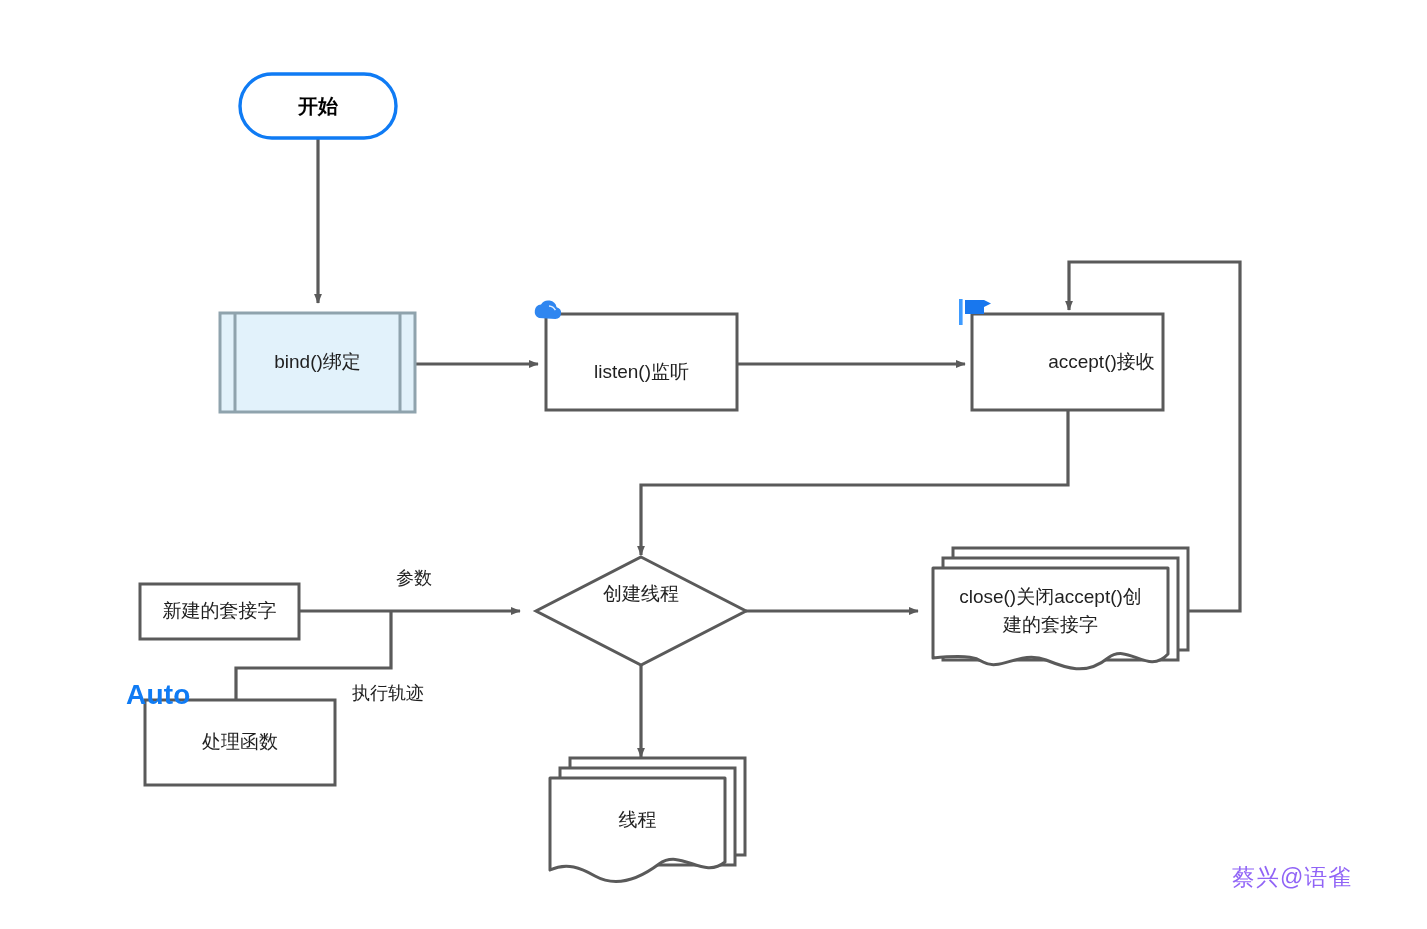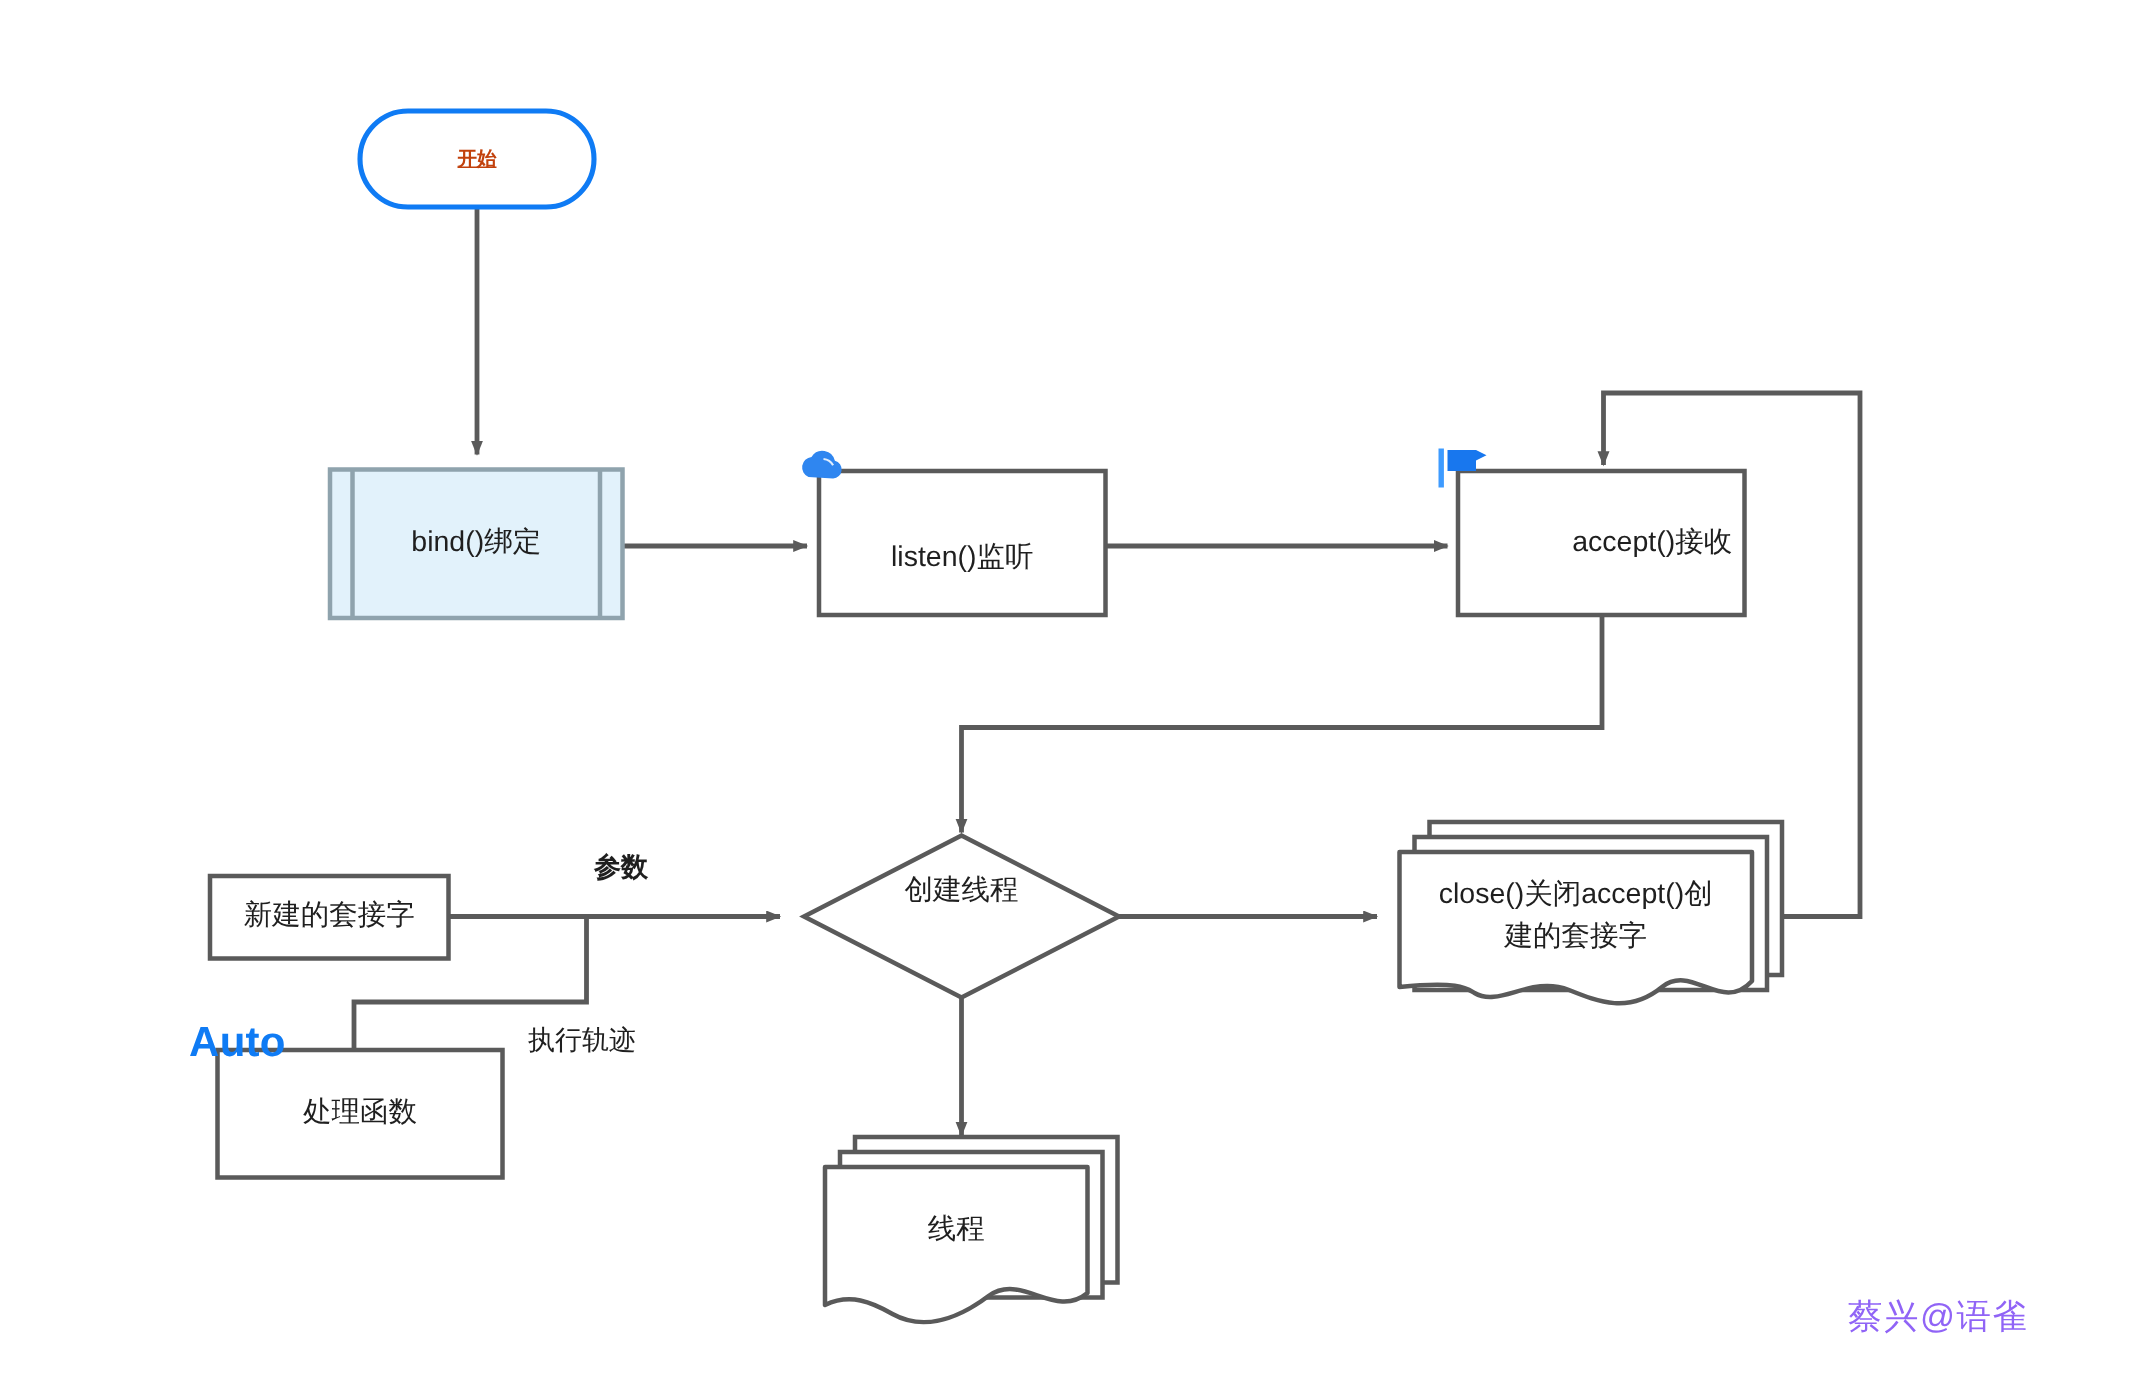--- a/index.html
+++ b/index.html
@@ -19,23 +19,22 @@
     white-space:pre-line;
   }
   .edge-label{
     position:absolute;
     color:#1f1f1f;
     font-size:18px;
     white-space:nowrap;
   }
   .start-label{
     font-weight:bold;
-    font-size:13px;
-    color:#c2410c;
-    text-decoration:underline;
+    font-size:20px;
+    color:#000000;
   }
   .auto-label{
     position:absolute;
     color:#0f7bf4;
     font-weight:bold;
     font-size:28px;
     letter-spacing:0.2px;
   }
   .watermark{
     position:absolute;
@@ -149,19 +148,19 @@
 
 <div class="node-label" style="left:145px;top:700px;width:190px;height:85px;">处理函数</div>
 
 <div class="node-label" style="left:536px;top:564px;width:210px;height:60px;">创建线程</div>
 
 <div class="node-label" style="left:933px;top:568px;width:235px;height:86px;">close()关闭accept()创
 建的套接字</div>
 
 <div class="node-label" style="left:550px;top:778px;width:175px;height:84px;">线程</div>
 
-<div class="edge-label" style="left:396px;top:566px;font-weight:bold;">参数</div>
+<div class="edge-label" style="left:396px;top:566px;">参数</div>
 
 <div class="edge-label" style="left:352px;top:681px;">执行轨迹</div>
 
 <div class="auto-label" style="left:126px;top:679px;">Auto</div>
 
 <div class="watermark" style="left:1232px;top:862px;">蔡兴@语雀</div>
 
 </body></html>

